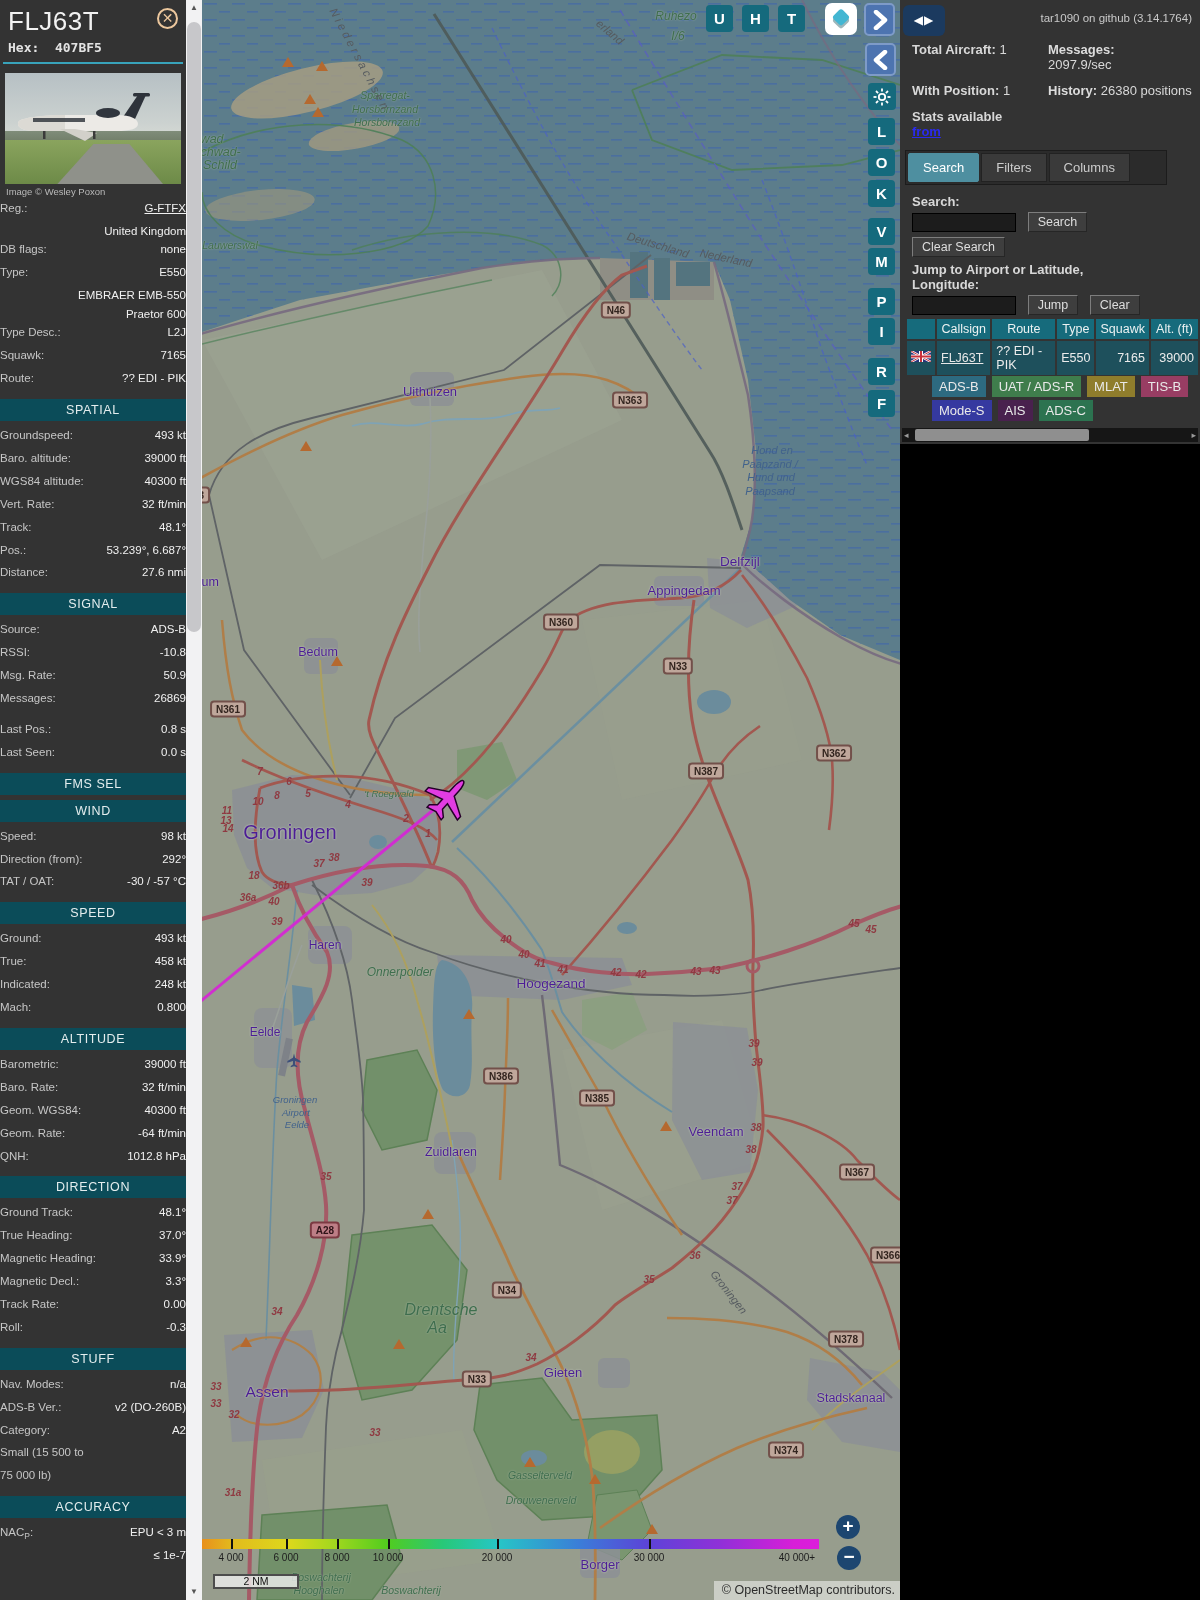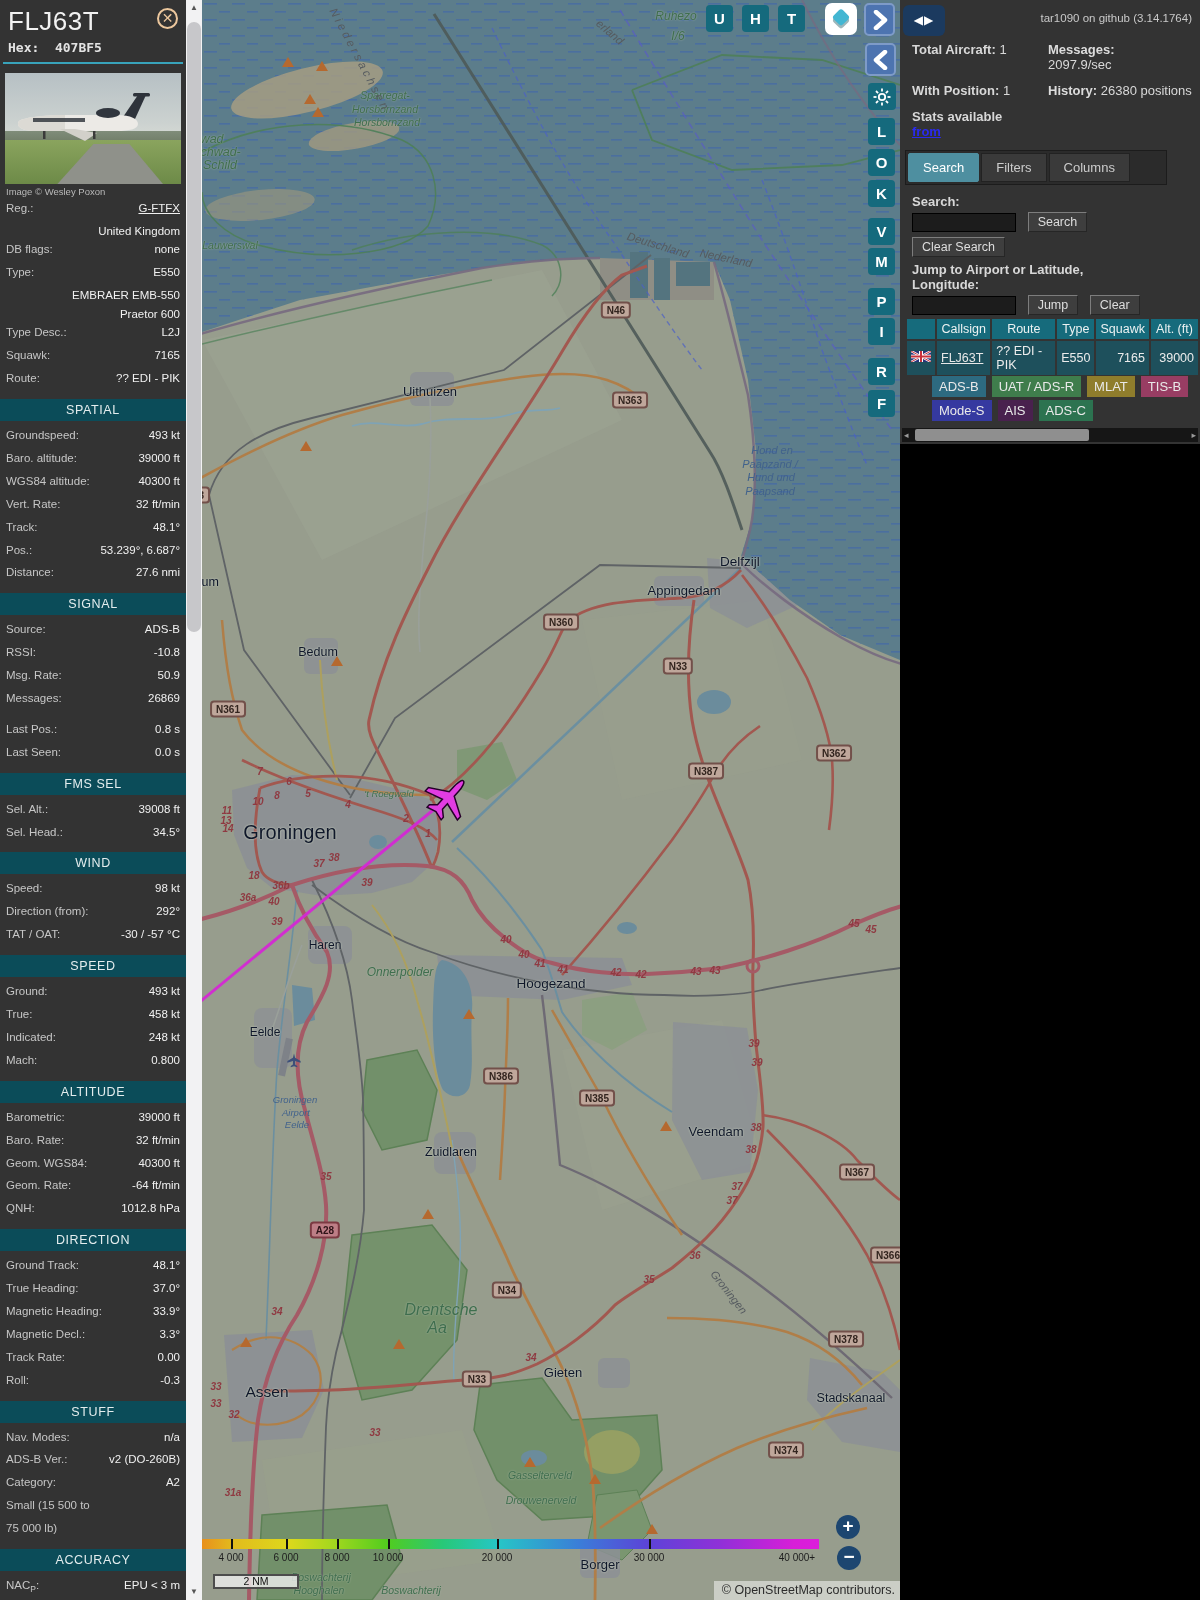--- a/index.html
+++ b/index.html
@@ -14,41 +14,41 @@
   .lp-close { position:absolute; right:8px; top:8px; width:21px; height:21px; border:2px solid #ecc79d; border-radius:50%;
     color:#ecc79d; font-size:14px; line-height:17px; text-align:center; cursor:pointer; }
   .lp-div { border-bottom:2px solid #38a3ba; margin:7px 3px 0 3px; }
   .photo { position:relative; margin:9px 5px 0 5px; height:111px; overflow:hidden;
     background:linear-gradient(#b6c0c4 0%, #ccd2d0 45%, #d8dcd6 62%); }
   .ph-trees { position:absolute; left:0; right:0; top:58px; height:10px; background:linear-gradient(#6b7a64,#59684f); opacity:.8; }
   .ph-grass { position:absolute; left:0; right:0; bottom:0; height:44px; background:linear-gradient(#8aa45e,#6d8a48); }
   .ph-tarmac { position:absolute; left:38px; bottom:0; width:120px; height:40px; background:#8f918a;
     clip-path:polygon(42% 0, 72% 0, 100% 100%, 12% 100%); }
   .ph-credit { font-size:9.5px; color:#b9b9b9; padding:2px 6px 0 6px; }
-  .rows { padding:2px 6px; }
+  .rows { padding:2px 0; }
   .row { display:flex; justify-content:space-between; align-items:baseline; font-size:11.5px; line-height:18.6px; }
   .row.gap { margin-top:8px; }
   .lbl { color:#c6c6c6; white-space:nowrap; }
   .lbl .sb { font-size:8.5px; }
   .val { color:#f0f0f0; text-align:right; white-space:nowrap; }
   .val.link { text-decoration:underline; cursor:pointer; }
   .sec-h { background:#0b4c59; color:#e4edee; text-align:center; font-size:12.5px; letter-spacing:0.6px;
     padding:4px 0; margin:5px 0 3px 0; }
 
   
   #left-scroll { position:absolute; left:186px; top:0; width:16px; height:1600px; background:#f2f2f3; }
   #left-scroll .sb-btn { position:absolute; left:0; width:16px; height:16px; background:#f2f2f3; color:#555;
     font-size:8px; text-align:center; line-height:16px; }
   #left-scroll .sb-thumb { position:absolute; left:1px; top:22px; width:14px; height:610px; background:#c7c7ca; border-radius:7px; }
 
   
   #map { position:absolute; left:202px; top:0; width:698px; height:1600px; overflow:hidden; background:#979d8d; }
   #map svg.geo { position:absolute; left:0; top:0; }
   .mlb { position:absolute; transform:translate(-50%,-50%); white-space:nowrap; pointer-events:none; }
-  .tn { color:#0f172a; font-size:12.5px; text-shadow:0 0 2px #b6bdb1,0 0 2px #b6bdb1; }
+  .tn { color:#4c1d95; font-size:12.5px; text-shadow:0 0 2px #b6bdb1,0 0 2px #b6bdb1; }
   .ar { color:#3f6e4e; font-style:italic; font-size:10.5px; text-shadow:0 0 2px #a9b6a4; }
   .wt { color:#41628c; font-style:italic; font-size:11px; }
   .gy { color:#565b60; font-size:11.5px; font-style:italic; }
   .rn { color:#8f3a42; font-size:10px; font-weight:bold; font-style:italic; }
   .rbadge { position:absolute; transform:translate(-50%,-50%); background:#bfa79b; border:2px solid #72504a;
     color:#33251f; font-size:10px; font-weight:bold; padding:0 4px; border-radius:4px; line-height:13px; height:17px; }
   .rbadge.mw { background:#bd7e86; border-color:#7c3a42; color:#2e1418; }
 
   .map-btn { position:absolute; width:27px; height:27px; background:#156a7d; color:#fff; border-radius:4px;
     font-size:15px; font-weight:bold; text-align:center; line-height:27px; cursor:pointer; }
@@ -235,30 +235,20 @@
           <span class="val">0.8 s</span>
         </div>
         <div class="row">
           <span class="lbl"><span>Last Seen:</span><sub class="sb"></sub><span></span></span>
           <span class="val">0.0 s</span>
         </div>
       </div>
   </div>
   <div>
     <div class="sec-h">FMS SEL</div>
-    <div class="rows">
-        <div class="row">
-          <span class="lbl"><span>Sel. Alt.:</span><sub class="sb"></sub><span></span></span>
-          <span class="val">39008 ft</span>
-        </div>
-        <div class="row">
-          <span class="lbl"><span>Sel. Head.:</span><sub class="sb"></sub><span></span></span>
-          <span class="val">34.5°</span>
-        </div>
-      </div>
   </div>
   <div>
     <div class="sec-h">WIND</div>
     <div class="rows">
         <div class="row">
           <span class="lbl"><span>Speed:</span><sub class="sb"></sub><span></span></span>
           <span class="val">98 kt</span>
         </div>
         <div class="row">
           <span class="lbl"><span>Direction (from):</span><sub class="sb"></sub><span></span></span>

